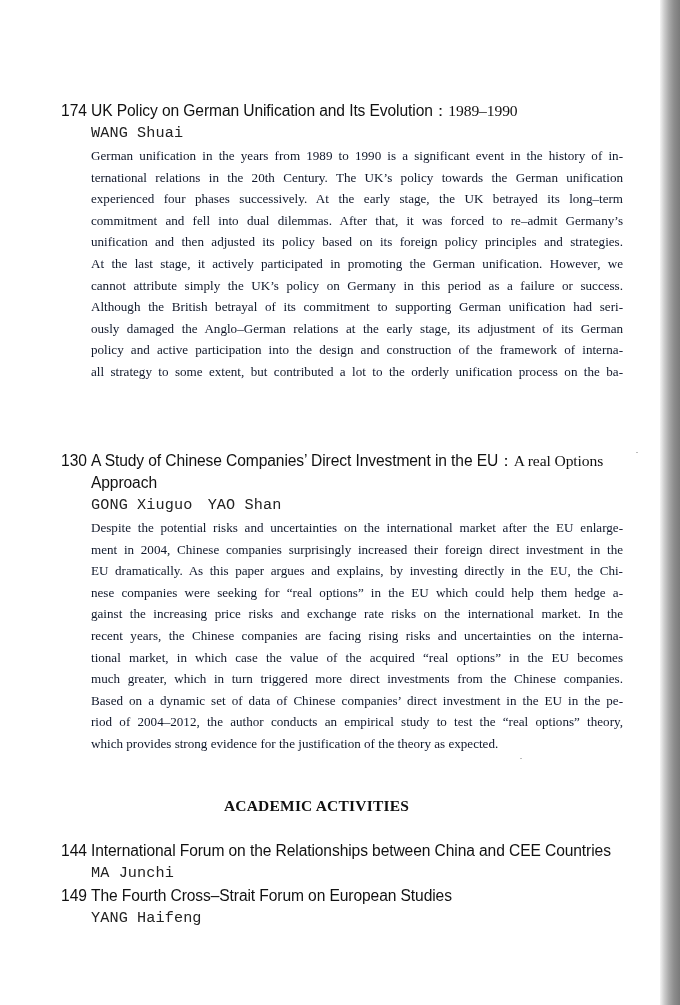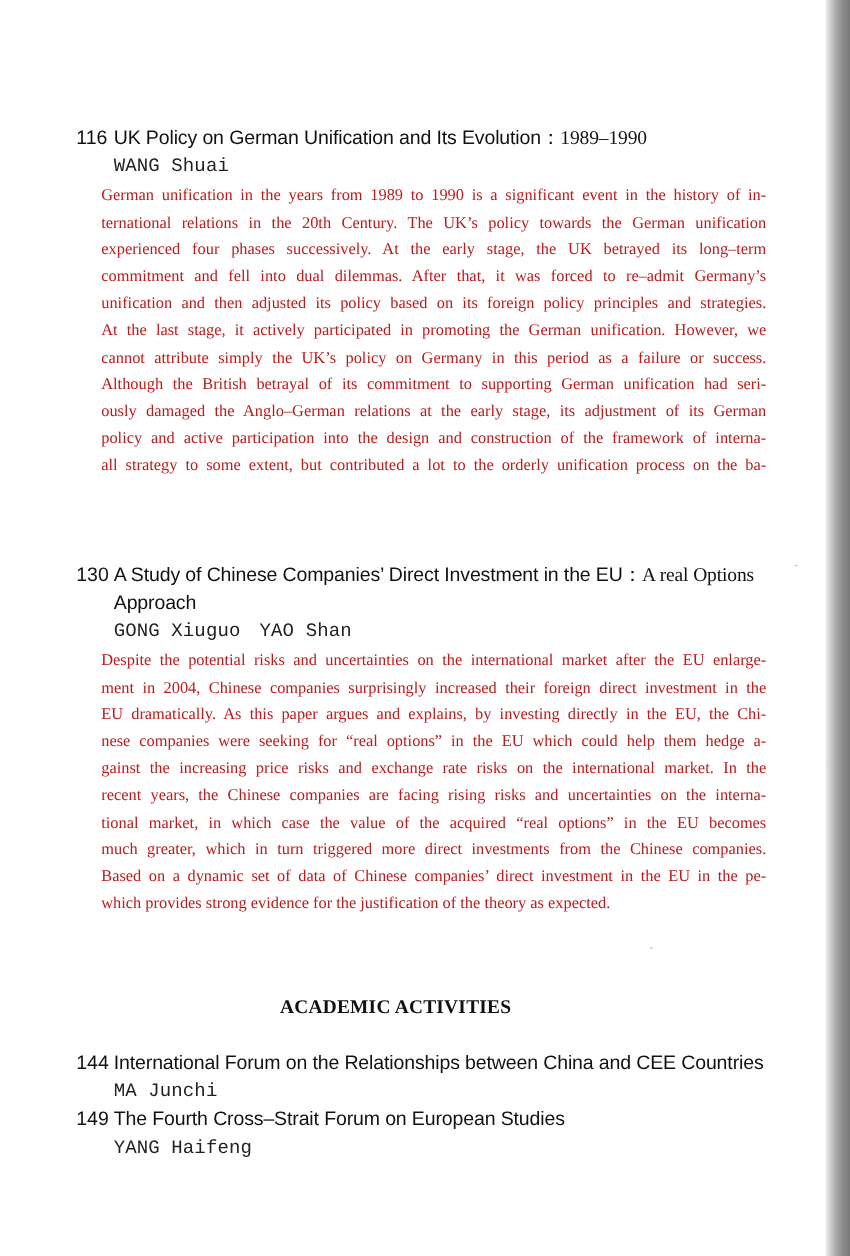--- a/index.html
+++ b/index.html
@@ -19,39 +19,39 @@
   }
   .num { width: 30px; flex: 0 0 30px; }
   .title { flex: 1; letter-spacing: -0.1px; }
   .title .tail { font-family: "Liberation Serif", serif; }
   .author {
     font-family: Liberation Mono, monospace; font-size: 15.2px; line-height: 22px;
     margin-left: 30px; color: #222; letter-spacing: 0.1px;
   }
   .abstract {
     font-family: "Liberation Serif", serif; font-size: 13.1px; line-height: 21.6px;
-    margin-left: 20px; width: 532px; text-align: justify; color: #b91c1c;
+    margin-left: 30px; width: 532px; text-align: justify; color: #0f172a;
     margin-top: 1px;
   }
   .abstract .ln { display: block; text-align: justify; text-align-last: justify; white-space: nowrap; }
   .abstract .ln.last { text-align-last: left; }
   .section-title {
     position: absolute; left: 0; width: 633px; top: 797px; text-align: center;
     font-family: "Liberation Serif", serif; font-weight: bold; font-size: 15.5px; letter-spacing: 0.2px; color: #111;
   }
   .mark { position: absolute; width: 2px; height: 1px; background: #bbb; }
 </style>
 </head>
 <body>
 
 <div class="page">
 
   <div class="entry" style="top:100px;">
     <div class="head">
-      <span class="num">116</span>
+      <span class="num">174</span>
       <span class="title"><span>UK Policy on German Unification and Its Evolution</span><span class="tail">：1989–1990</span></span>
     </div>
     <div class="author">WANG Shuai</div>
     <div class="abstract" id="abs0">
         <span class="ln">German unification in the years from 1989 to 1990 is a significant event in the history of in-</span>
         <span class="ln">ternational relations in the 20th Century. The UK’s policy towards the German unification</span>
         <span class="ln">experienced four phases successively. At the early stage, the UK betrayed its long–term</span>
         <span class="ln">commitment and fell into dual dilemmas. After that, it was forced to re–admit Germany’s</span>
         <span class="ln">unification and then adjusted its policy based on its foreign policy principles and strategies.</span>
         <span class="ln">At the last stage, it actively participated in promoting the German unification. However, we</span>
@@ -72,20 +72,21 @@
     <div class="abstract" id="abs1">
         <span class="ln">Despite the potential risks and uncertainties on the international market after the EU enlarge-</span>
         <span class="ln">ment in 2004, Chinese companies surprisingly increased their foreign direct investment in the</span>
         <span class="ln">EU dramatically. As this paper argues and explains, by investing directly in the EU, the Chi-</span>
         <span class="ln">nese companies were seeking for “real options” in the EU which could help them hedge a-</span>
         <span class="ln">gainst the increasing price risks and exchange rate risks on the international market. In the</span>
         <span class="ln">recent years, the Chinese companies are facing rising risks and uncertainties on the interna-</span>
         <span class="ln">tional market, in which case the value of the acquired “real options” in the EU becomes</span>
         <span class="ln">much greater, which in turn triggered more direct investments from the Chinese companies.</span>
         <span class="ln">Based on a dynamic set of data of Chinese companies’ direct investment in the EU in the pe-</span>
+        <span class="ln">riod of 2004–2012, the author conducts an empirical study to test the “real options” theory,</span>
         <span class="ln last">which provides strong evidence for the justification of the theory as expected.</span>
       </div>
   </div>
 
   <div class="section-title">ACADEMIC ACTIVITIES</div>
 
   <div class="entry" style="top:840px;">
     <div class="head">
       <span class="num">144</span>
       <span class="title">International Forum on the Relationships between China and CEE Countries</span>

